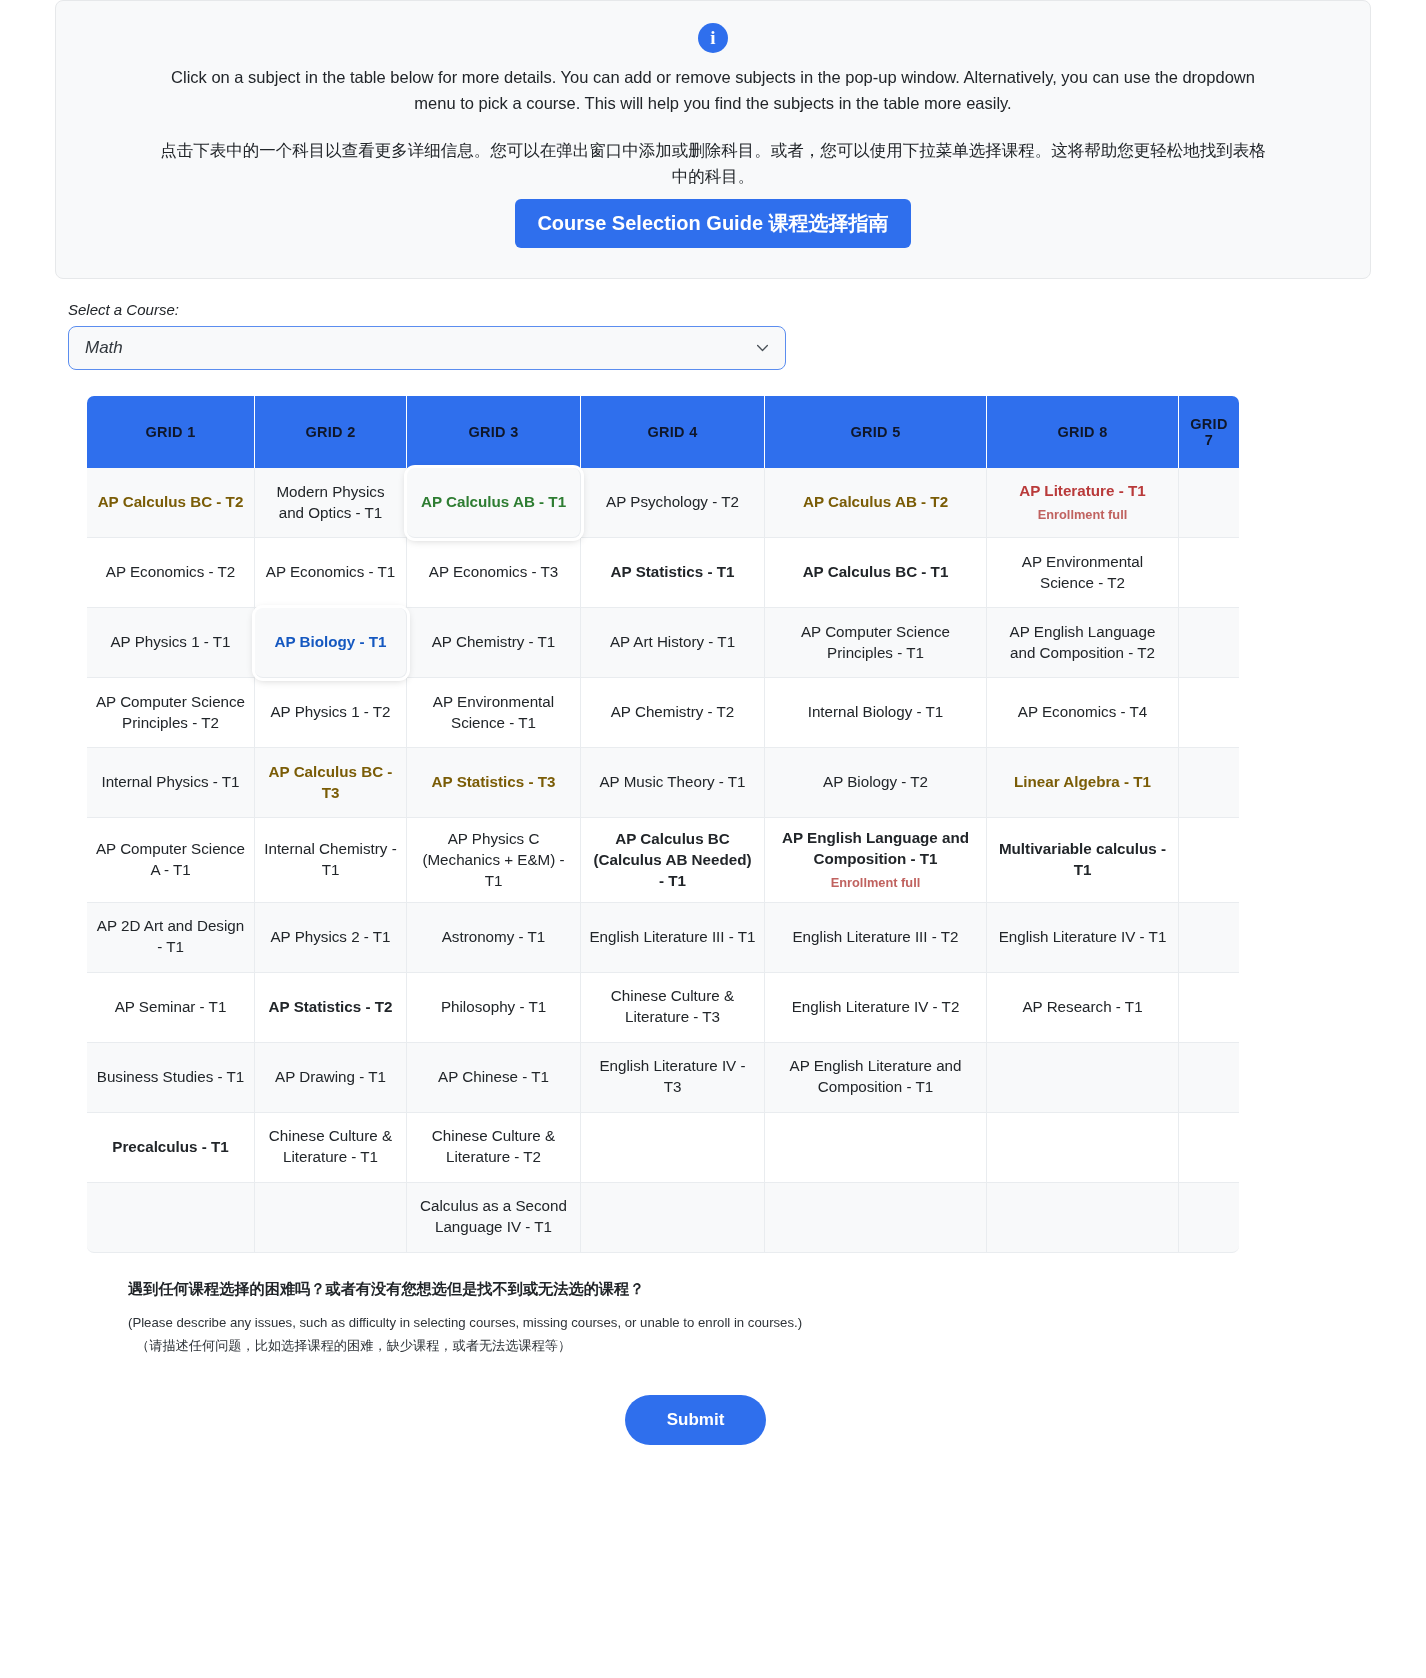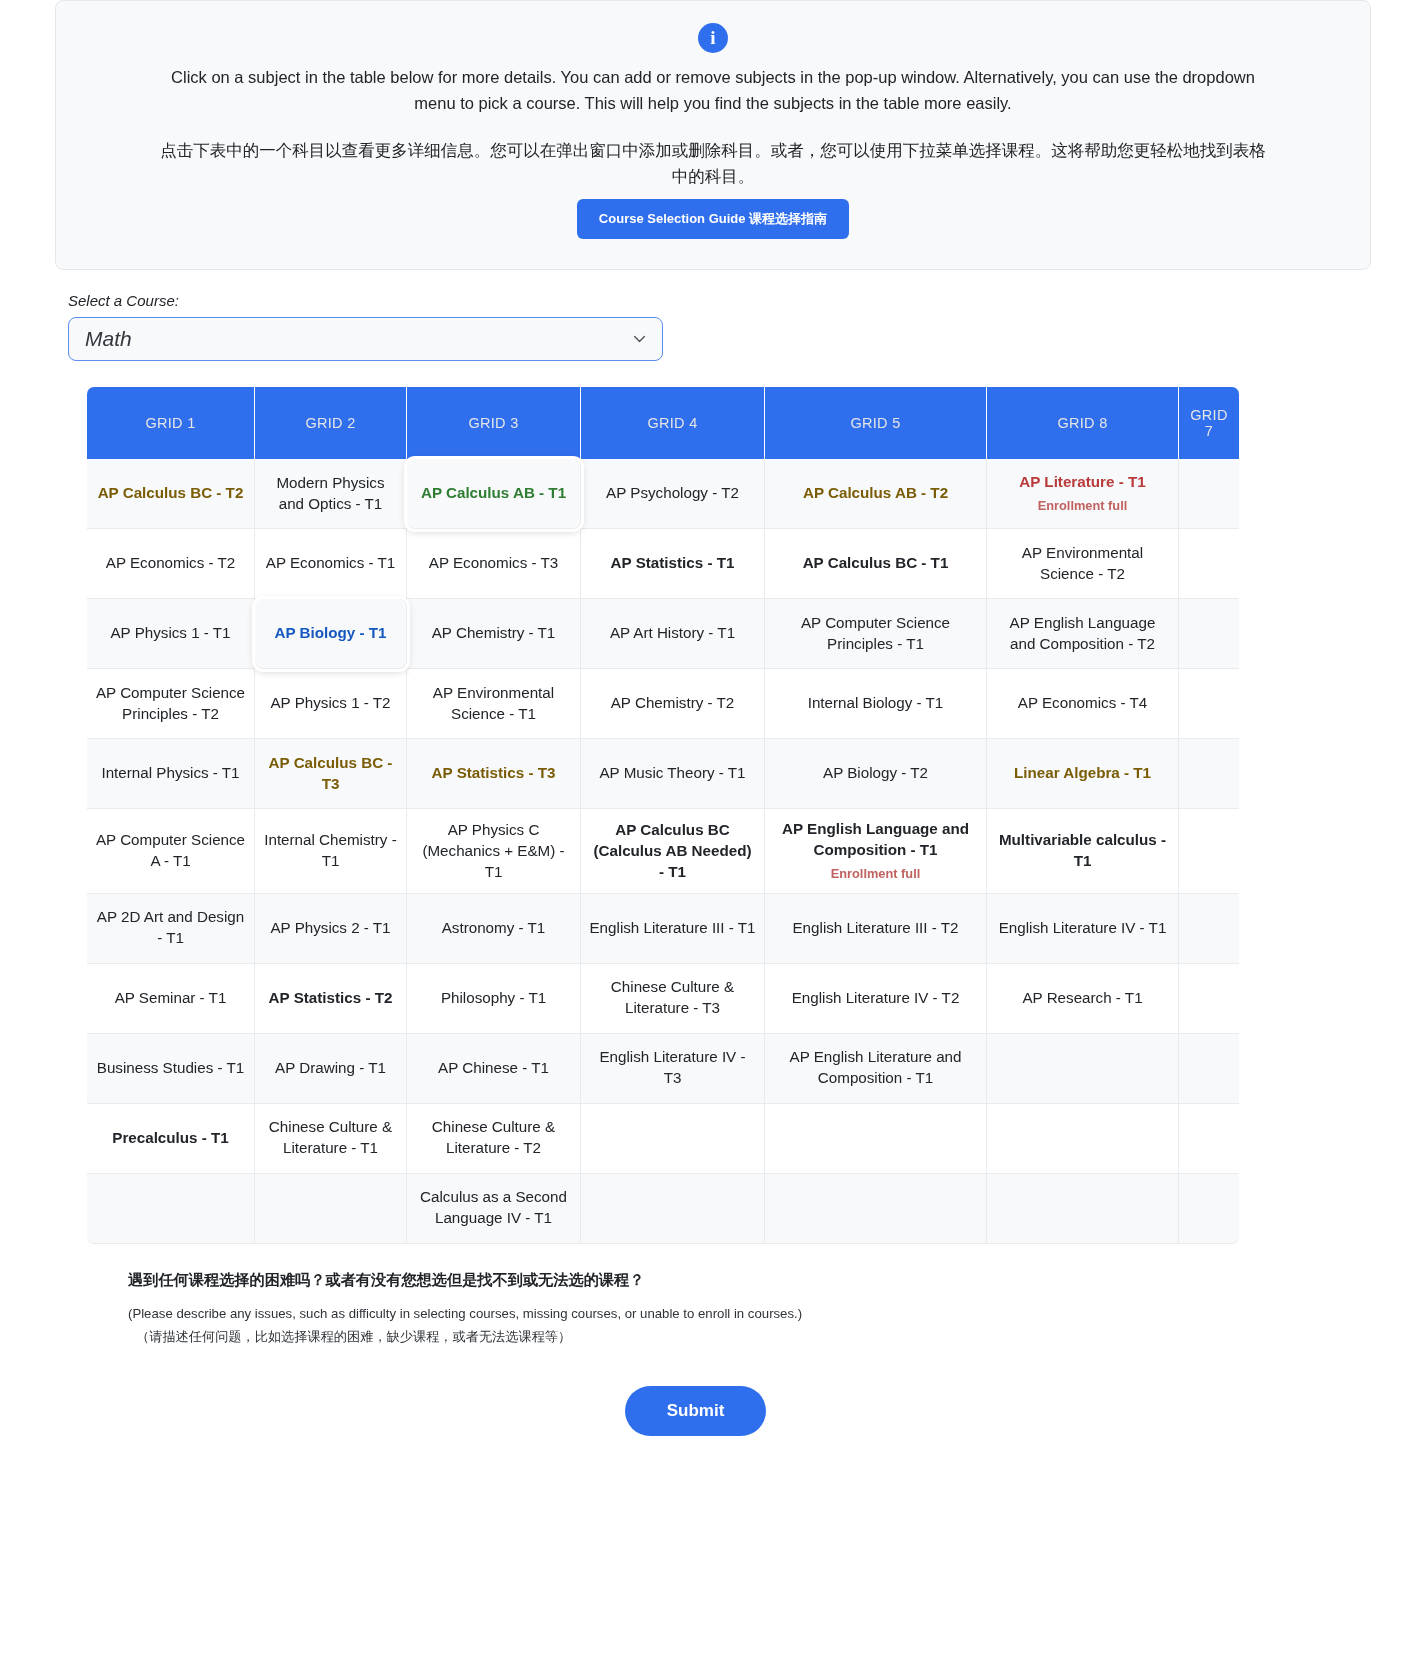--- a/index.html
+++ b/index.html
@@ -38,60 +38,60 @@
     font-size: 16.5px; line-height: 1.55; color: #212529;
     max-width: 1120px; margin: 0 auto 10px auto;
   }
   .guide-btn {
     display: inline-block;
     background: #2f6fed;
     color: #ffffff;
     border: none;
     border-radius: 6px;
     padding: 11px 22px;
-    font-size: 13px;
+    font-size: 20px;
     font-weight: 600;
     cursor: pointer;
     font-family: "Liberation Sans", sans-serif;
   }
 
   
   .select-wrap { margin: 22px 0 0 68px; font-style: italic; }
   .select-label { font-size: 15px; color: #212529; margin-bottom: 8px; }
   .select-box {
     position: relative;
-    width: 595px; height: 44px;
+    width: 718px; height: 44px;
     border: 1px solid #5b8def;
     border-radius: 8px;
     background: #f8f9fa;
     display: flex; align-items: center;
     padding: 0 16px;
-    font-size: 21px;
+    font-size: 17px;
     color: #32383e;
     cursor: pointer;
   }
   .select-chevron {
     position: absolute; right: 16px; top: 50%;
     transform: translateY(-50%);
     width: 13px; height: 13px;
   }
 
   
   .table-wrap { margin: 26px 0 0 87px; }
   table.grid {
     border-collapse: separate;
     border-spacing: 0;
     width: 1152px;
     table-layout: fixed;
   }
   table.grid th {
     background: #2f6fed;
-    color: #e5e5e5;
+    color: #0f172a;
     font-size: 14.5px;
-    font-weight: normal;
+    font-weight: bold;
     letter-spacing: .3px;
     padding: 18px 6px;
     text-align: center;
     border-right: 1px solid #ffffff;
     vertical-align: middle;
     height: 72px;
   }
   table.grid th:first-child { border-top-left-radius: 7px; }
   table.grid th:last-child  { border-top-right-radius: 7px; border-right: none; }
 

